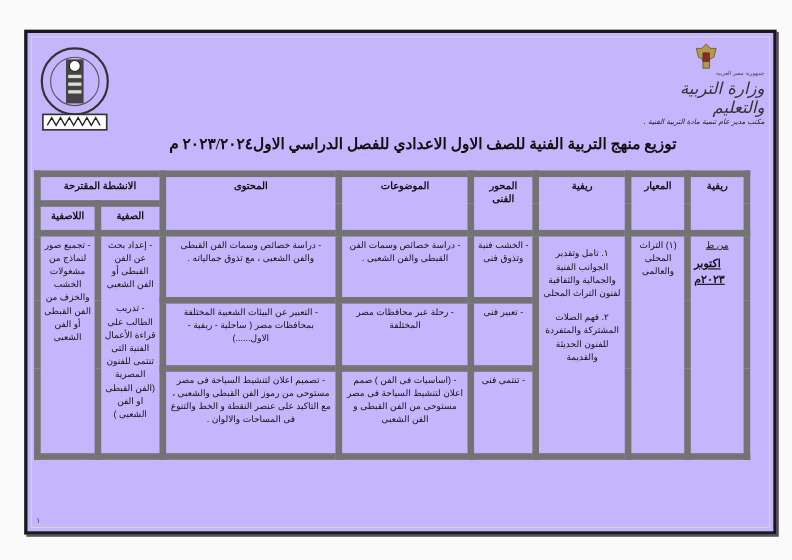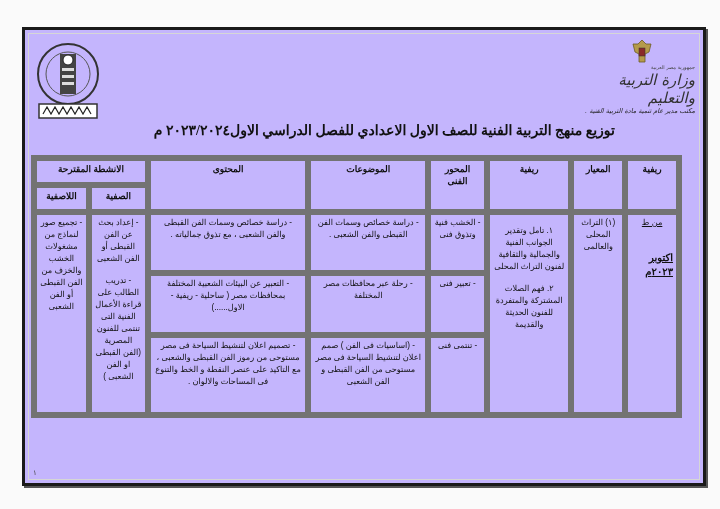--- a/index.html
+++ b/index.html
@@ -15,21 +15,21 @@
   .doc-title { position:absolute; right:88px; top:92px; font-family:Liberation Serif, serif; font-weight:bold; font-size:14px; direction:rtl; white-space:nowrap; color:#111; }
   .page-number { position:absolute; left:8px; bottom:6px; font-size:7px; color:#444; }
 
   table.plan { position:absolute; left:6px; top:125px; width:651px; height:244px; border-collapse:collapse; direction:rtl; table-layout:fixed; font-family:"Liberation Sans", sans-serif; }
   table.plan th, table.plan td { border:6px solid #737373; padding:2px 3px; vertical-align:top; font-size:8.2px; line-height:12px; text-align:center; }
   table.plan th { font-weight:bold; font-size:9px; height:17px; }
   .c-month{width:53px;} .c-std{width:53px;} .c-ind{width:83px;} .c-axis{width:58px;} .c-topic{width:118px;} .c-content{width:158px;}
   .c-inclass{width:58px;} .c-out{width:54px;}
   td.cell-right { text-align:right; }
   td.month-cell { text-align:right; padding-top:14px;text-decoration:underline; }
-  td.month-cell .m2 { text-align:right; margin-top:22px; font-weight:bold; font-size:10px; line-height:14px; }
+  td.month-cell .m2 { text-align:left; margin-top:5px; font-weight:bold; font-size:10px; line-height:14px; }
   td.pad-top { padding-top:14px; }
   .ind-block { margin-top:8px; }
   .gap { height:10px; }
 </style>
 </head>
 <body>
 
 <div class="page-frame">
   <div class="inner-frame"></div>
 

